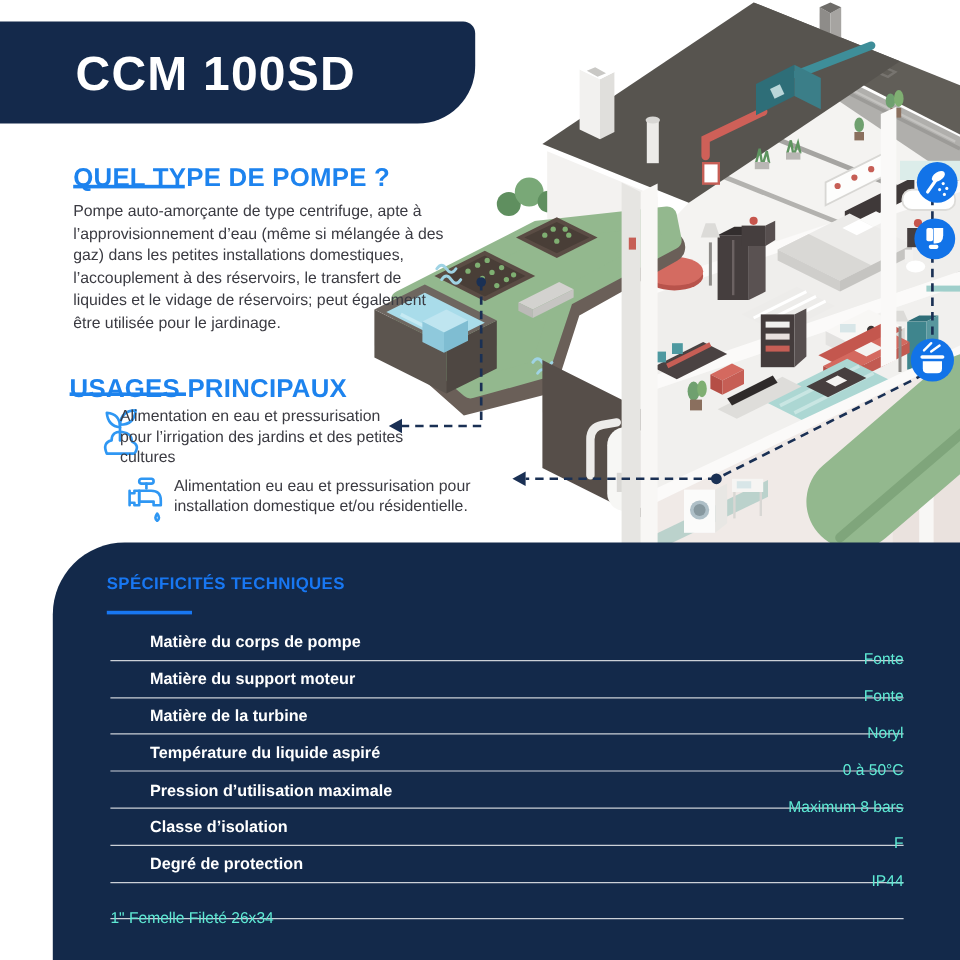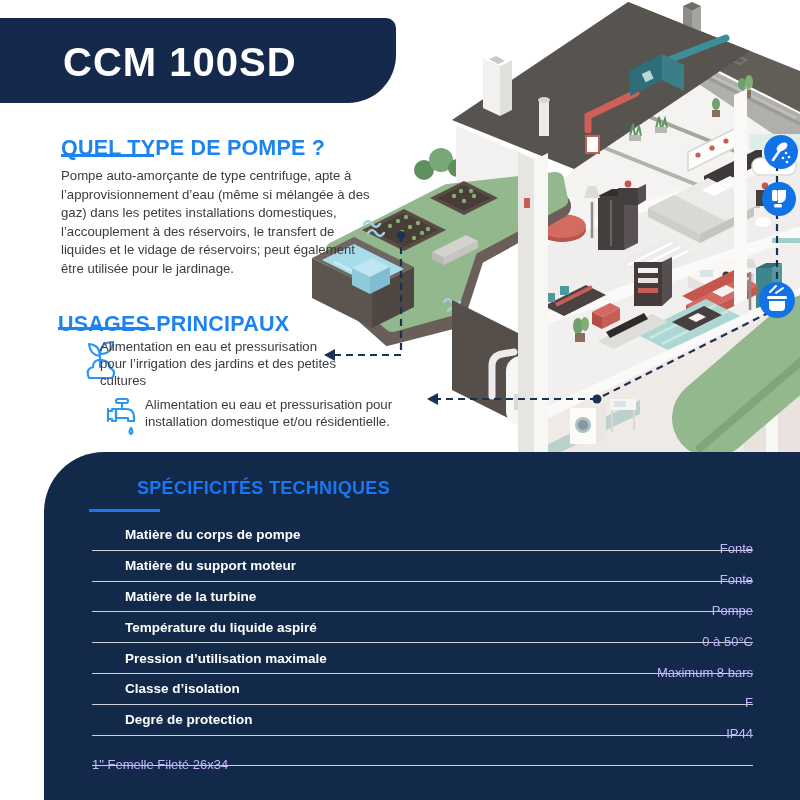--- a/index.html
+++ b/index.html
@@ -33,28 +33,28 @@
                 color:#3B3B42; font-weight:500; }
   .u1-icon { left:84px; top:338px; }
   .u1-text { left:100px; top:338px; width:242px; }
   .u2-icon { left:104px; top:397px; }
   .u2-text { left:145px; top:396px; width:274px; }
 
   
   .panel { position:absolute; left:44px; top:452px; width:756px; height:348px;
            background:#13294A; border-top-left-radius:60px; z-index:6; }
   .panel-head { position:absolute; left:45px; top:26px; color:#1877F2;
-                font-size:18px; font-weight:800; letter-spacing:0.3px;margin-left:48px; }
+                font-size:14px; font-weight:800; letter-spacing:0.3px; }
   .panel-underline { position:absolute; left:45px; top:57px; width:71px; height:3px;
                      background:#1877F2; }
   .spec-table { position:absolute; left:48px; top:68px; width:661px; }
   .spec-row { height:30.8px; display:flex; justify-content:space-between;
               align-items:center; border-bottom:1px solid rgba(255,255,255,0.78); }
   .spec-label { color:#ffffff; font-size:13.5px; font-weight:700;padding-left:33px; }
-  .spec-value { color:#c4b5fd; font-size:13px; font-weight:400;margin-top:28px; }
+  .spec-value { color:#5eead4; font-size:13px; font-weight:400;margin-top:28px; }
 </style>
 </head>
 <body>
 
 <div class="canvas">
 
   <svg class="house-svg" width="800" height="465" viewBox="0 0 800 465">
 
     <g>
       <polygon points="548,196 574,169 700,68 800,150 800,240 536,240" fill="#F4F3F1"></polygon>
@@ -366,21 +366,21 @@
       <div class="spec-row">
         <span class="spec-label">Matière du corps de pompe</span>
         <span class="spec-value">Fonte</span>
       </div>
       <div class="spec-row">
         <span class="spec-label">Matière du support moteur</span>
         <span class="spec-value">Fonte</span>
       </div>
       <div class="spec-row">
         <span class="spec-label">Matière de la turbine</span>
-        <span class="spec-value">Pompe</span>
+        <span class="spec-value">Noryl</span>
       </div>
       <div class="spec-row">
         <span class="spec-label">Température du liquide aspiré</span>
         <span class="spec-value">0 à 50°C</span>
       </div>
       <div class="spec-row">
         <span class="spec-label">Pression d’utilisation maximale</span>
         <span class="spec-value">Maximum 8 bars</span>
       </div>
       <div class="spec-row">

